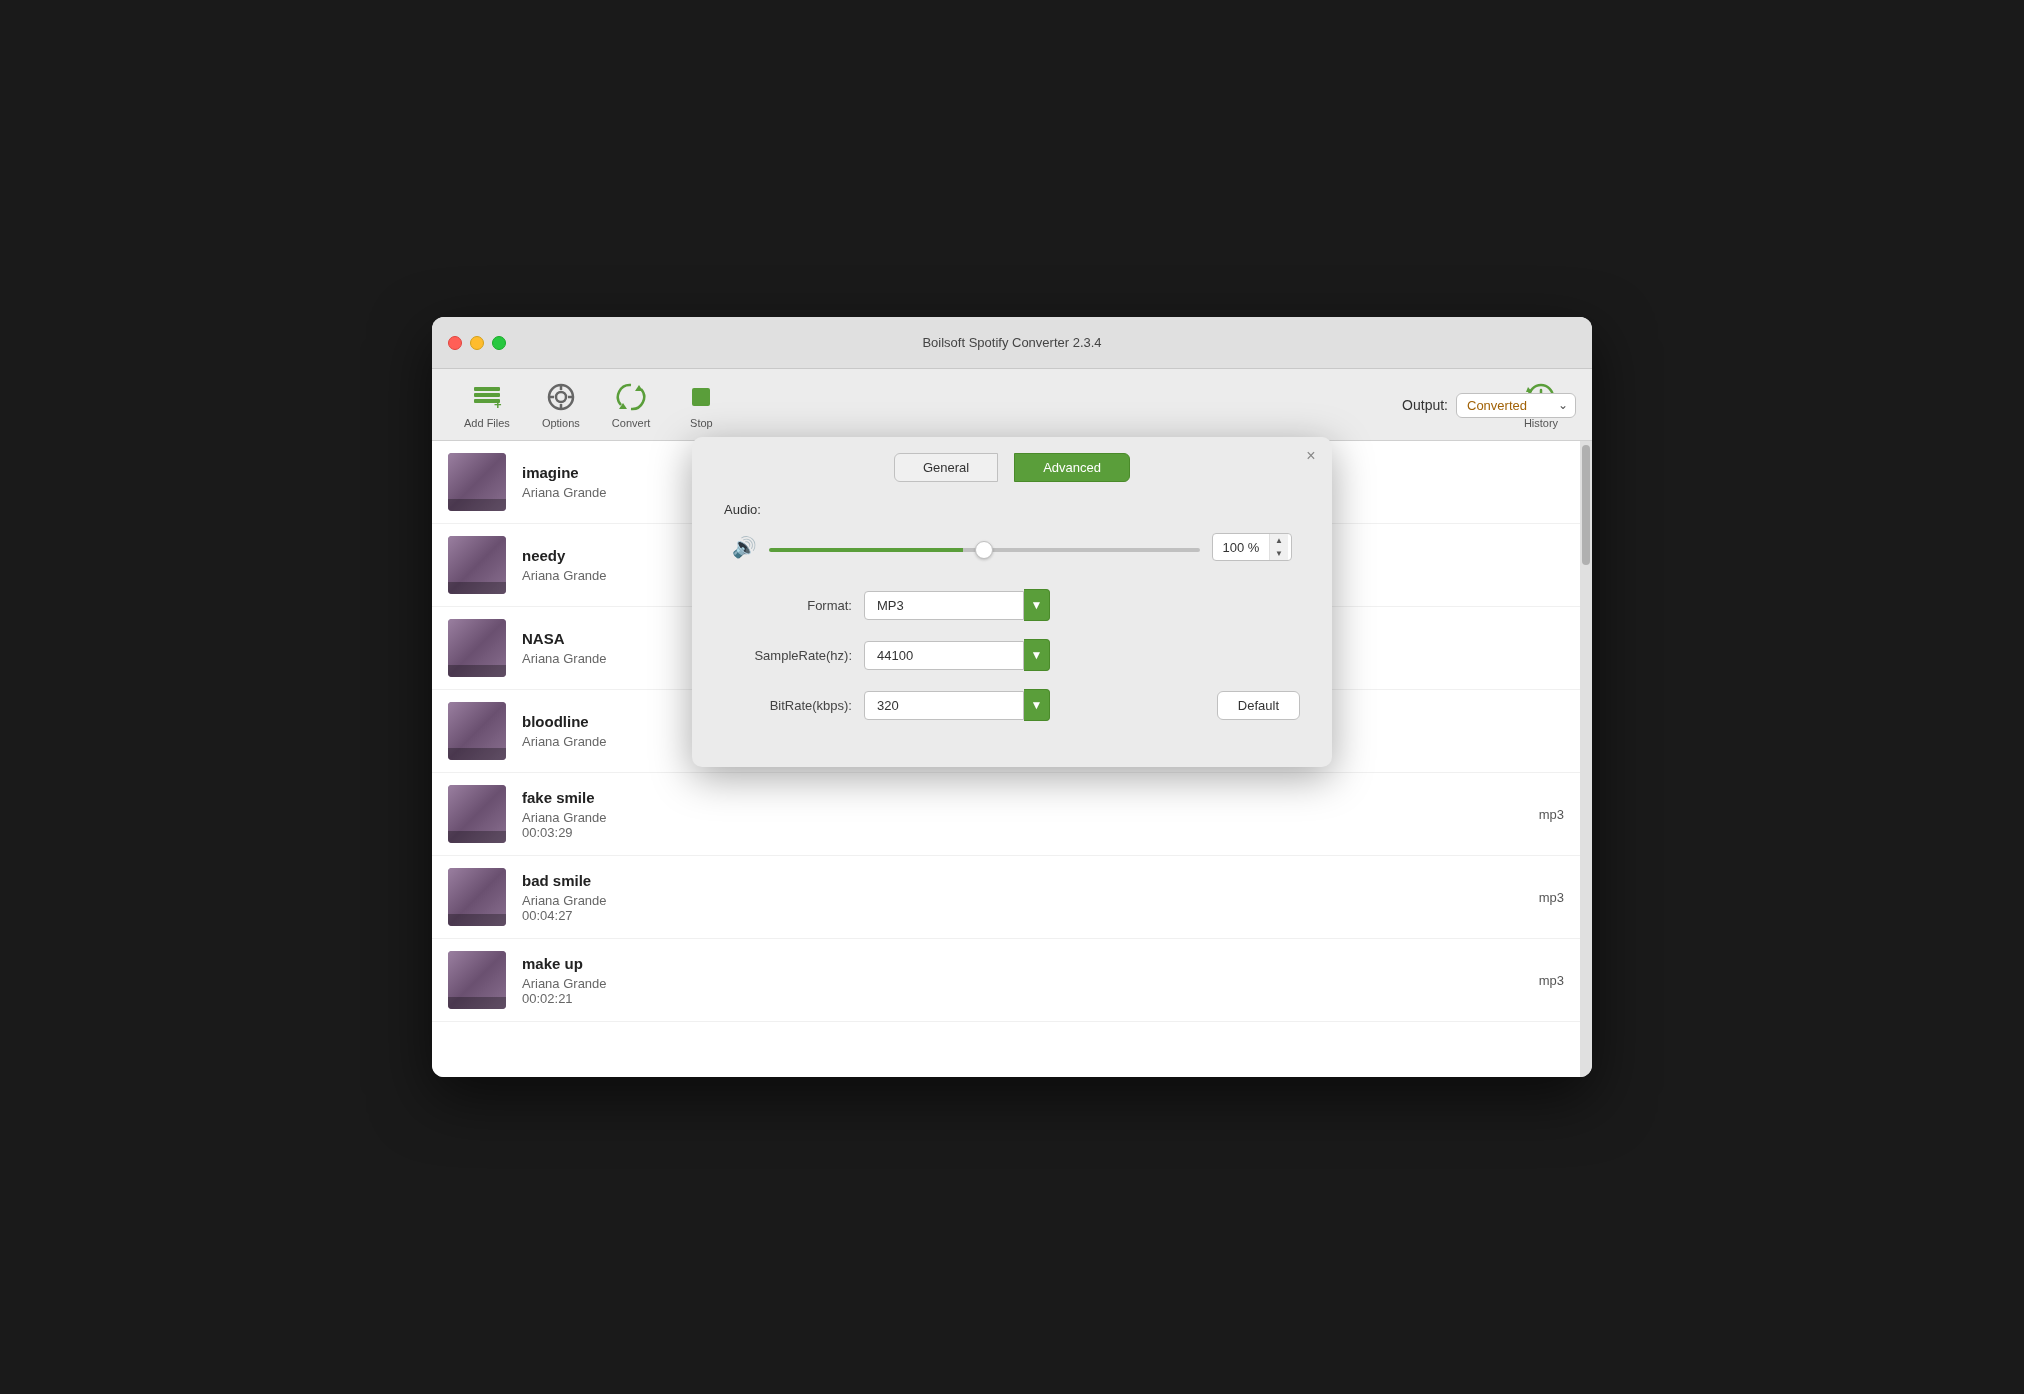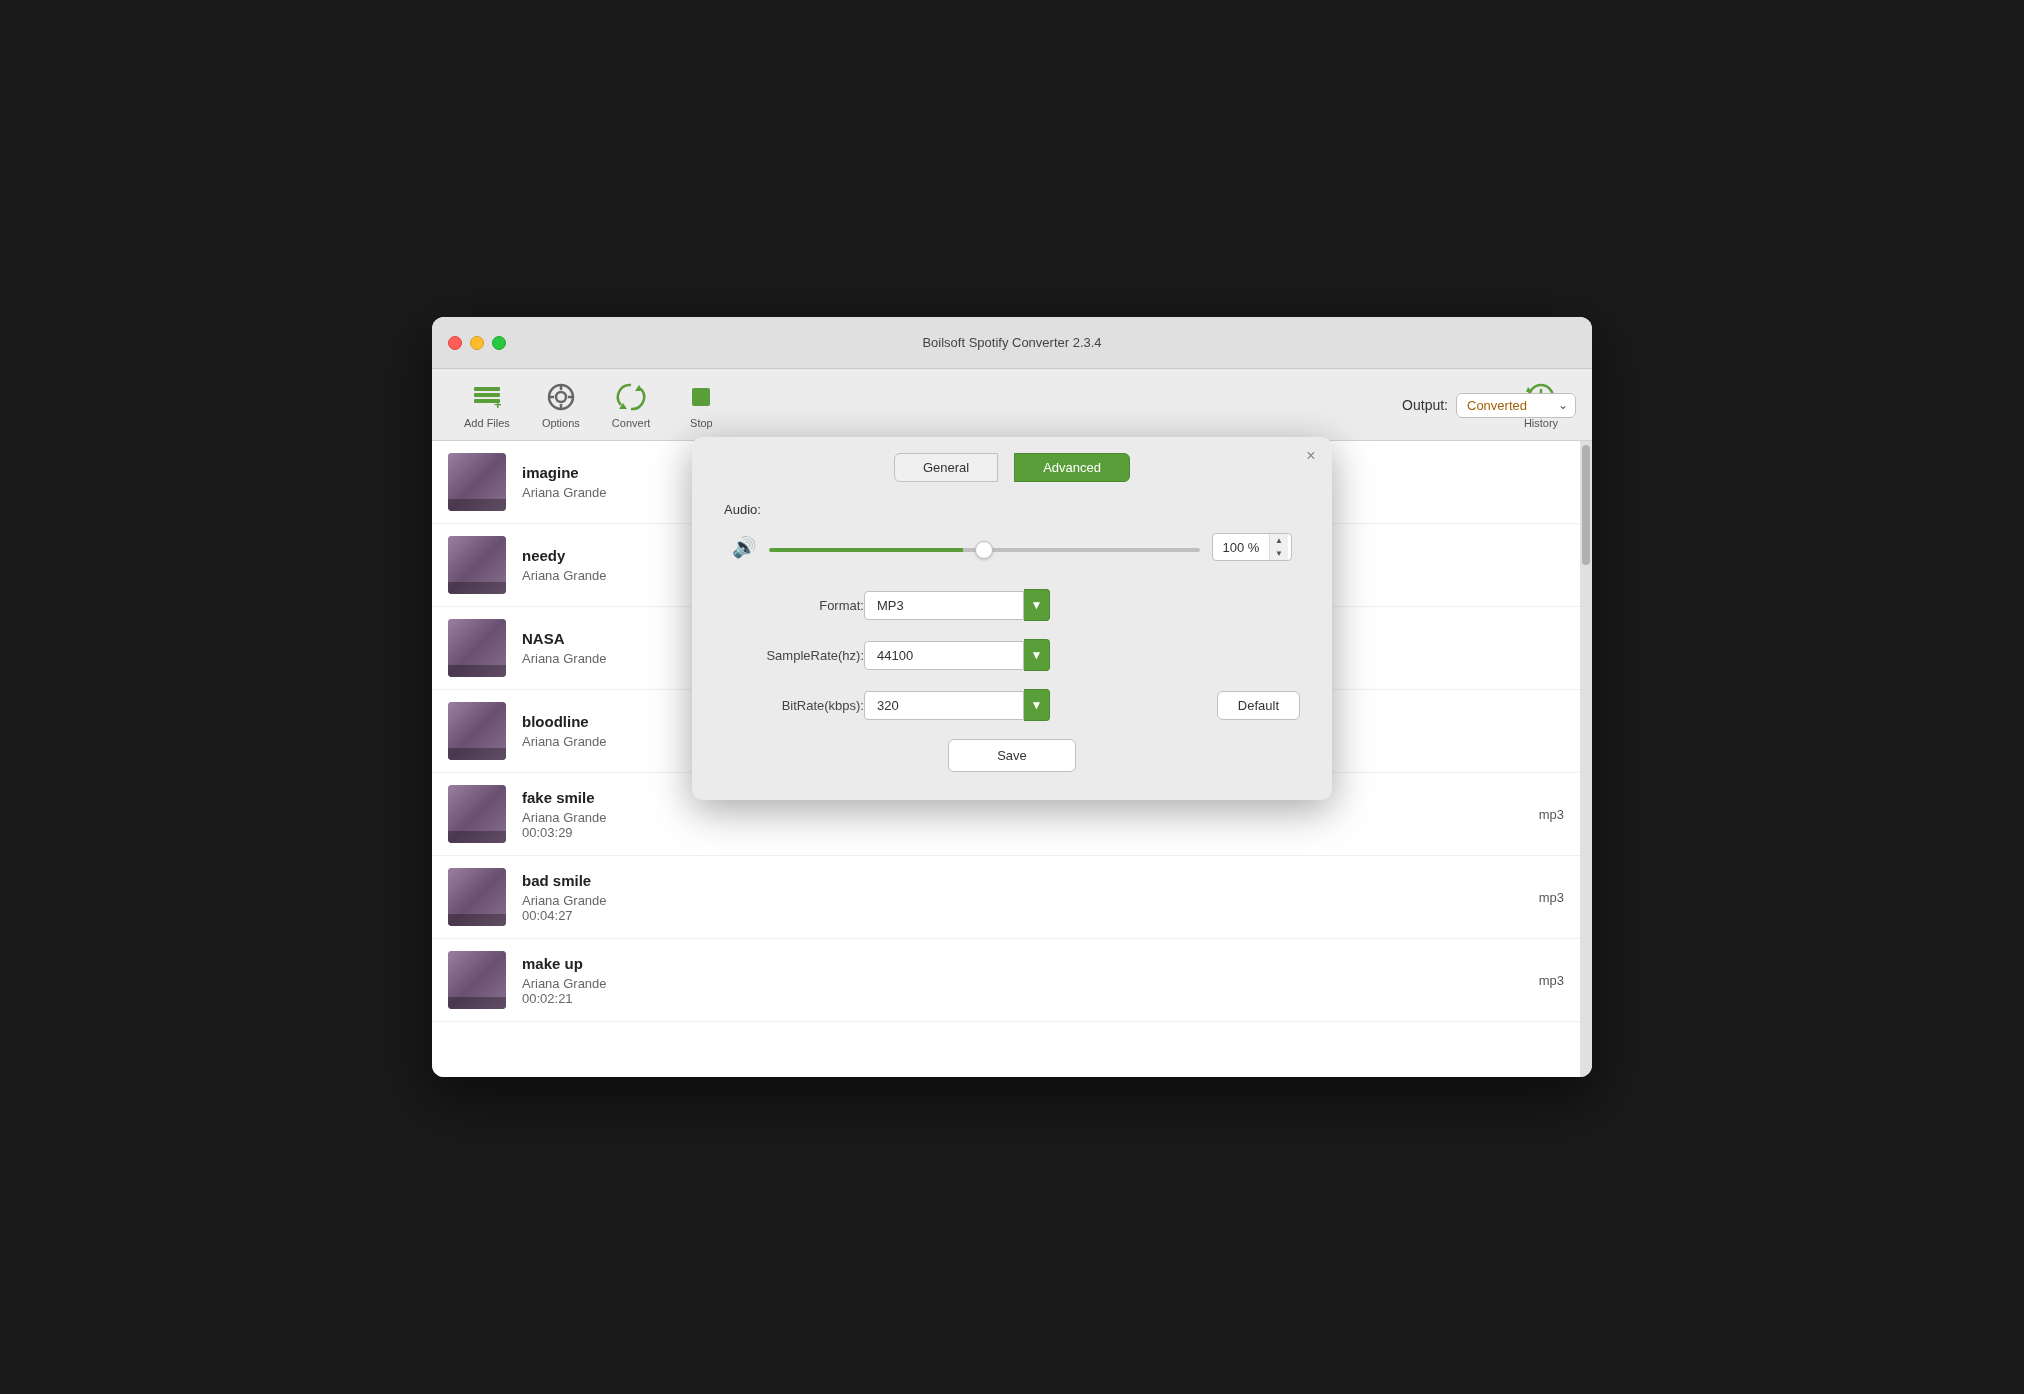--- a/index.html
+++ b/index.html
@@ -358,21 +358,21 @@
       display: flex;
       align-items: center;
       margin-bottom: 18px;
       gap: 0;
     }
     .form-label {
       font-size: 13px;
       color: #444;
       min-width: 140px;
       text-align: right;
-      padding-right: 0;
+      padding-right: 12px;
     }
     .form-select-wrapper {
       position: relative;
       display: inline-flex;
       align-items: center;
     }
     .form-select {
       -webkit-appearance: none;
       appearance: none;
       background: white;
@@ -661,19 +661,16 @@
               <option>256</option>
               <option>192</option>
               <option>128</option>
               <option>64</option>
             </select>
             <div class="form-select-arrow">▼</div>
           </div>
           <button class="default-btn" style="margin-left:auto;">Default</button>
         </div>
 
-        <div class="save-row">
-          <button class="save-btn">Save</button>
-        </div>
       </div>
     </div>
   </div>
 </div>
 
 </body></html>

